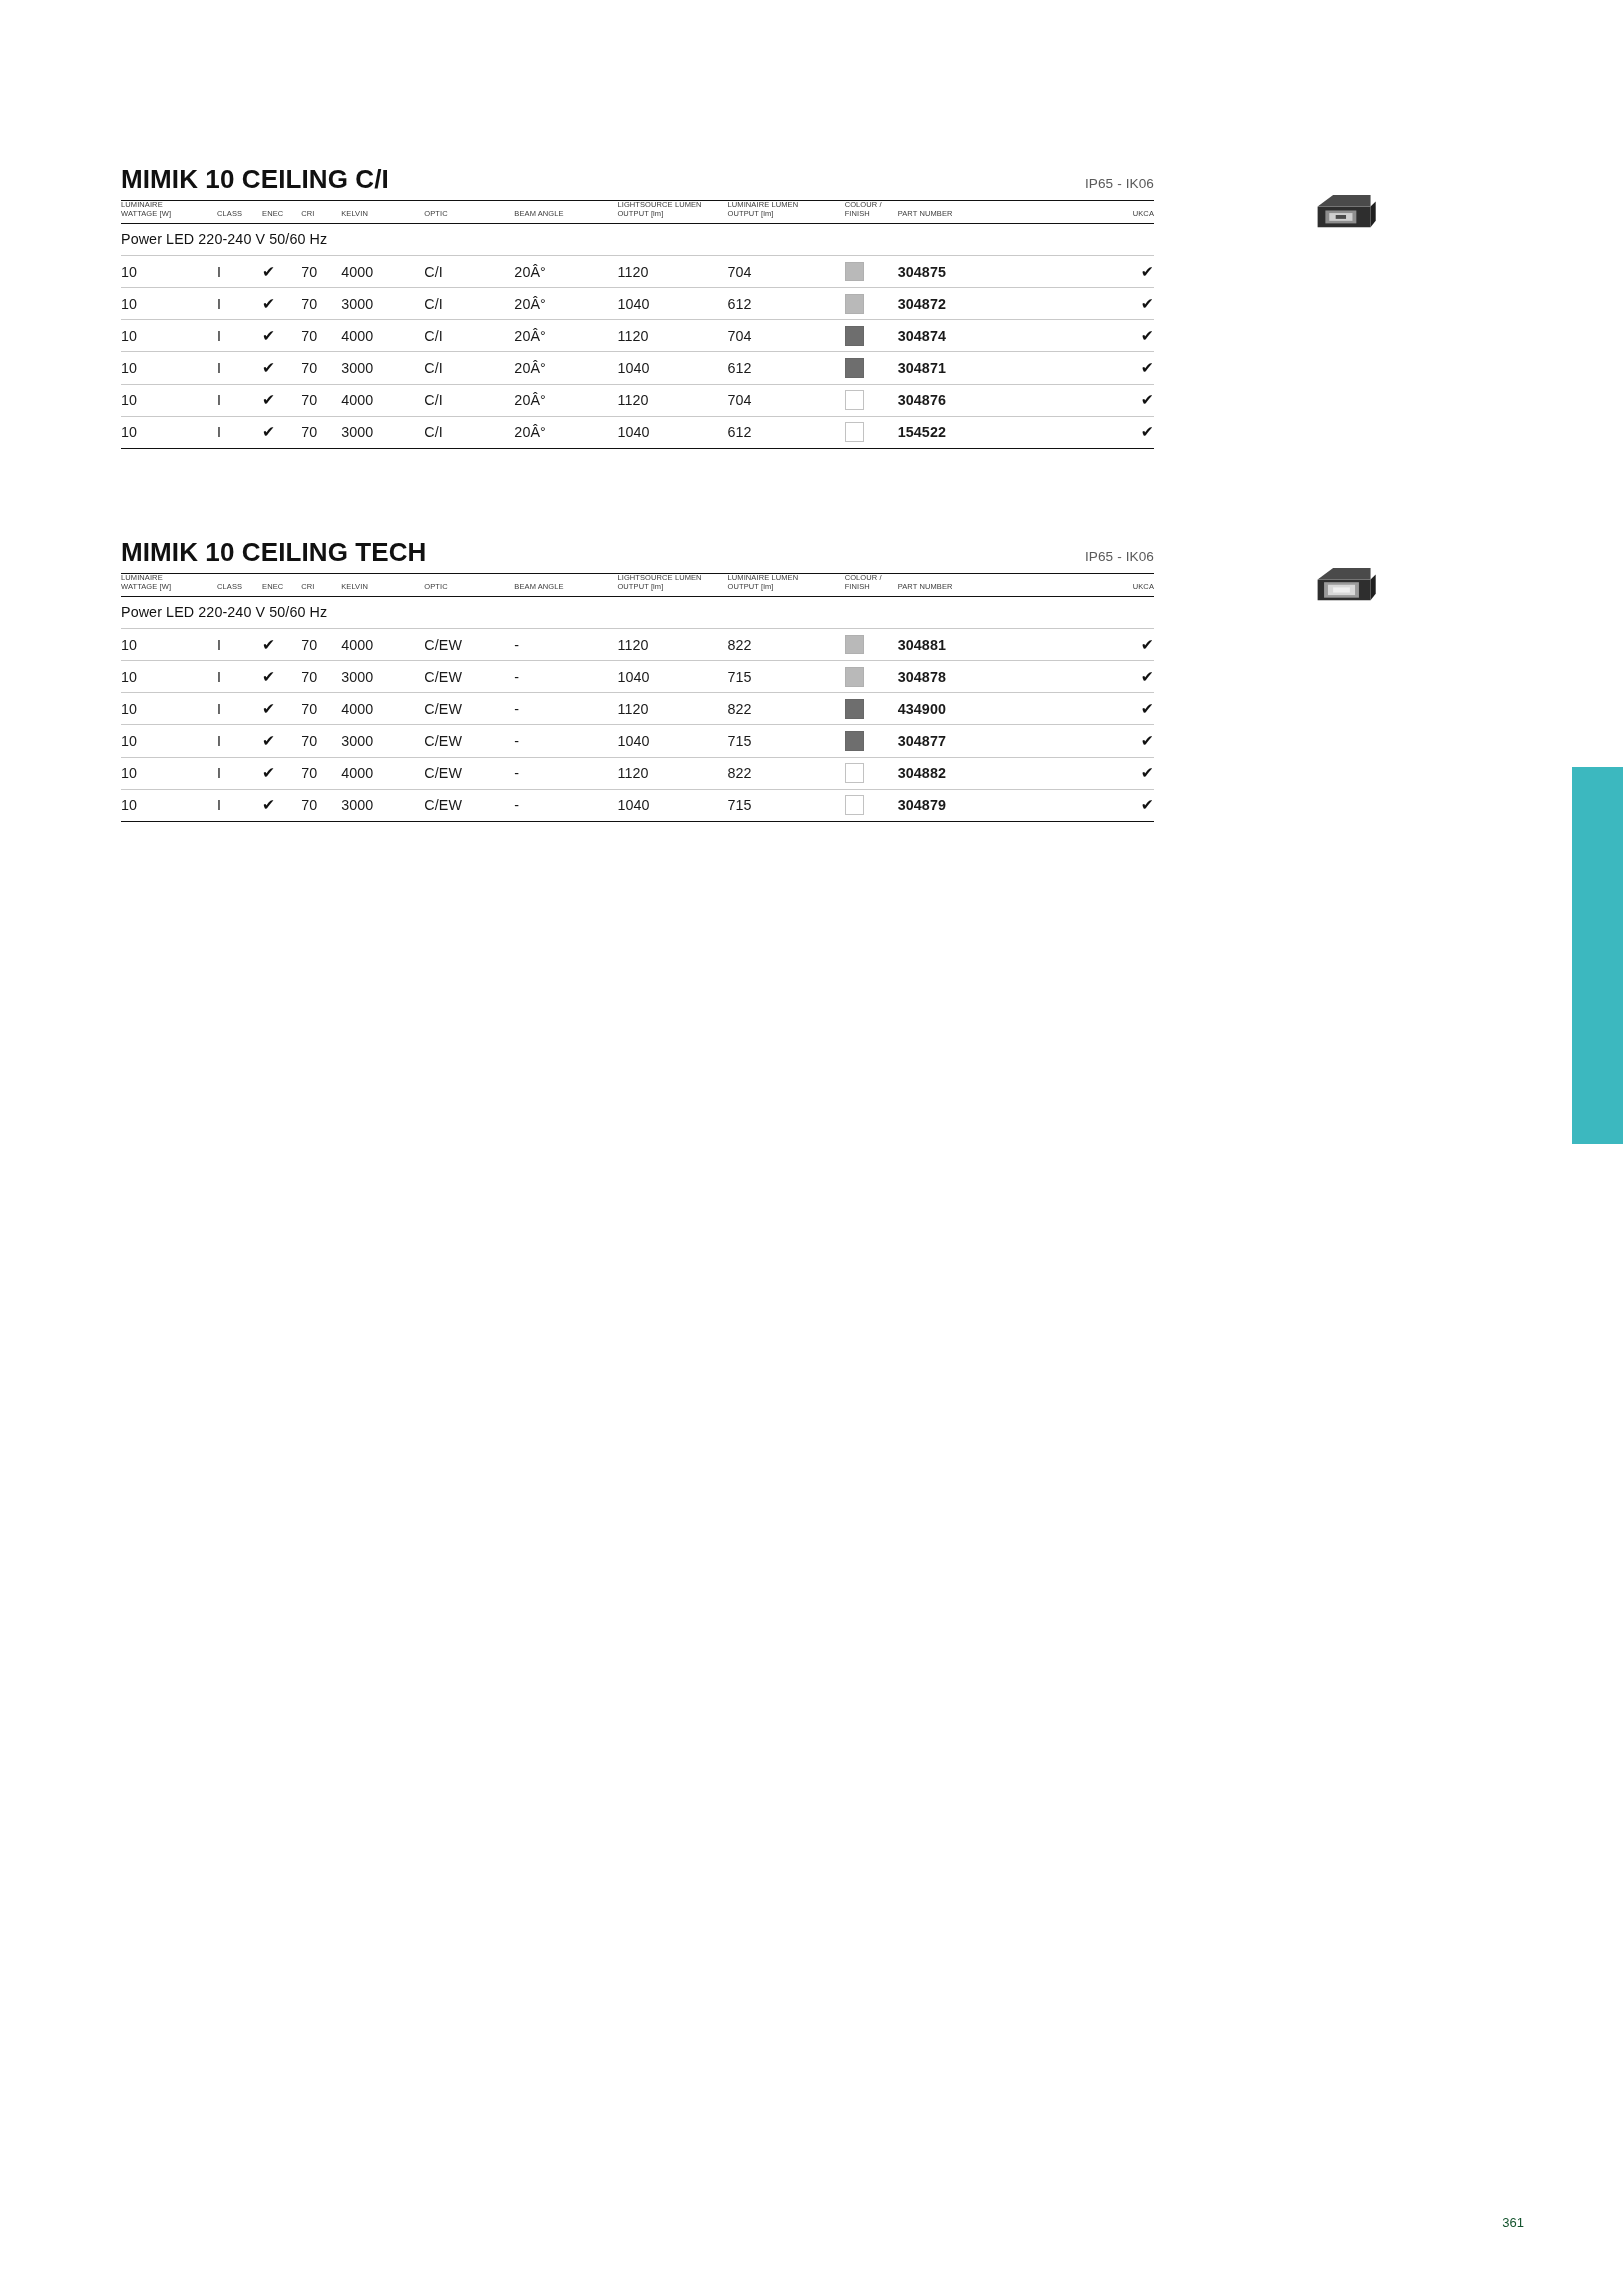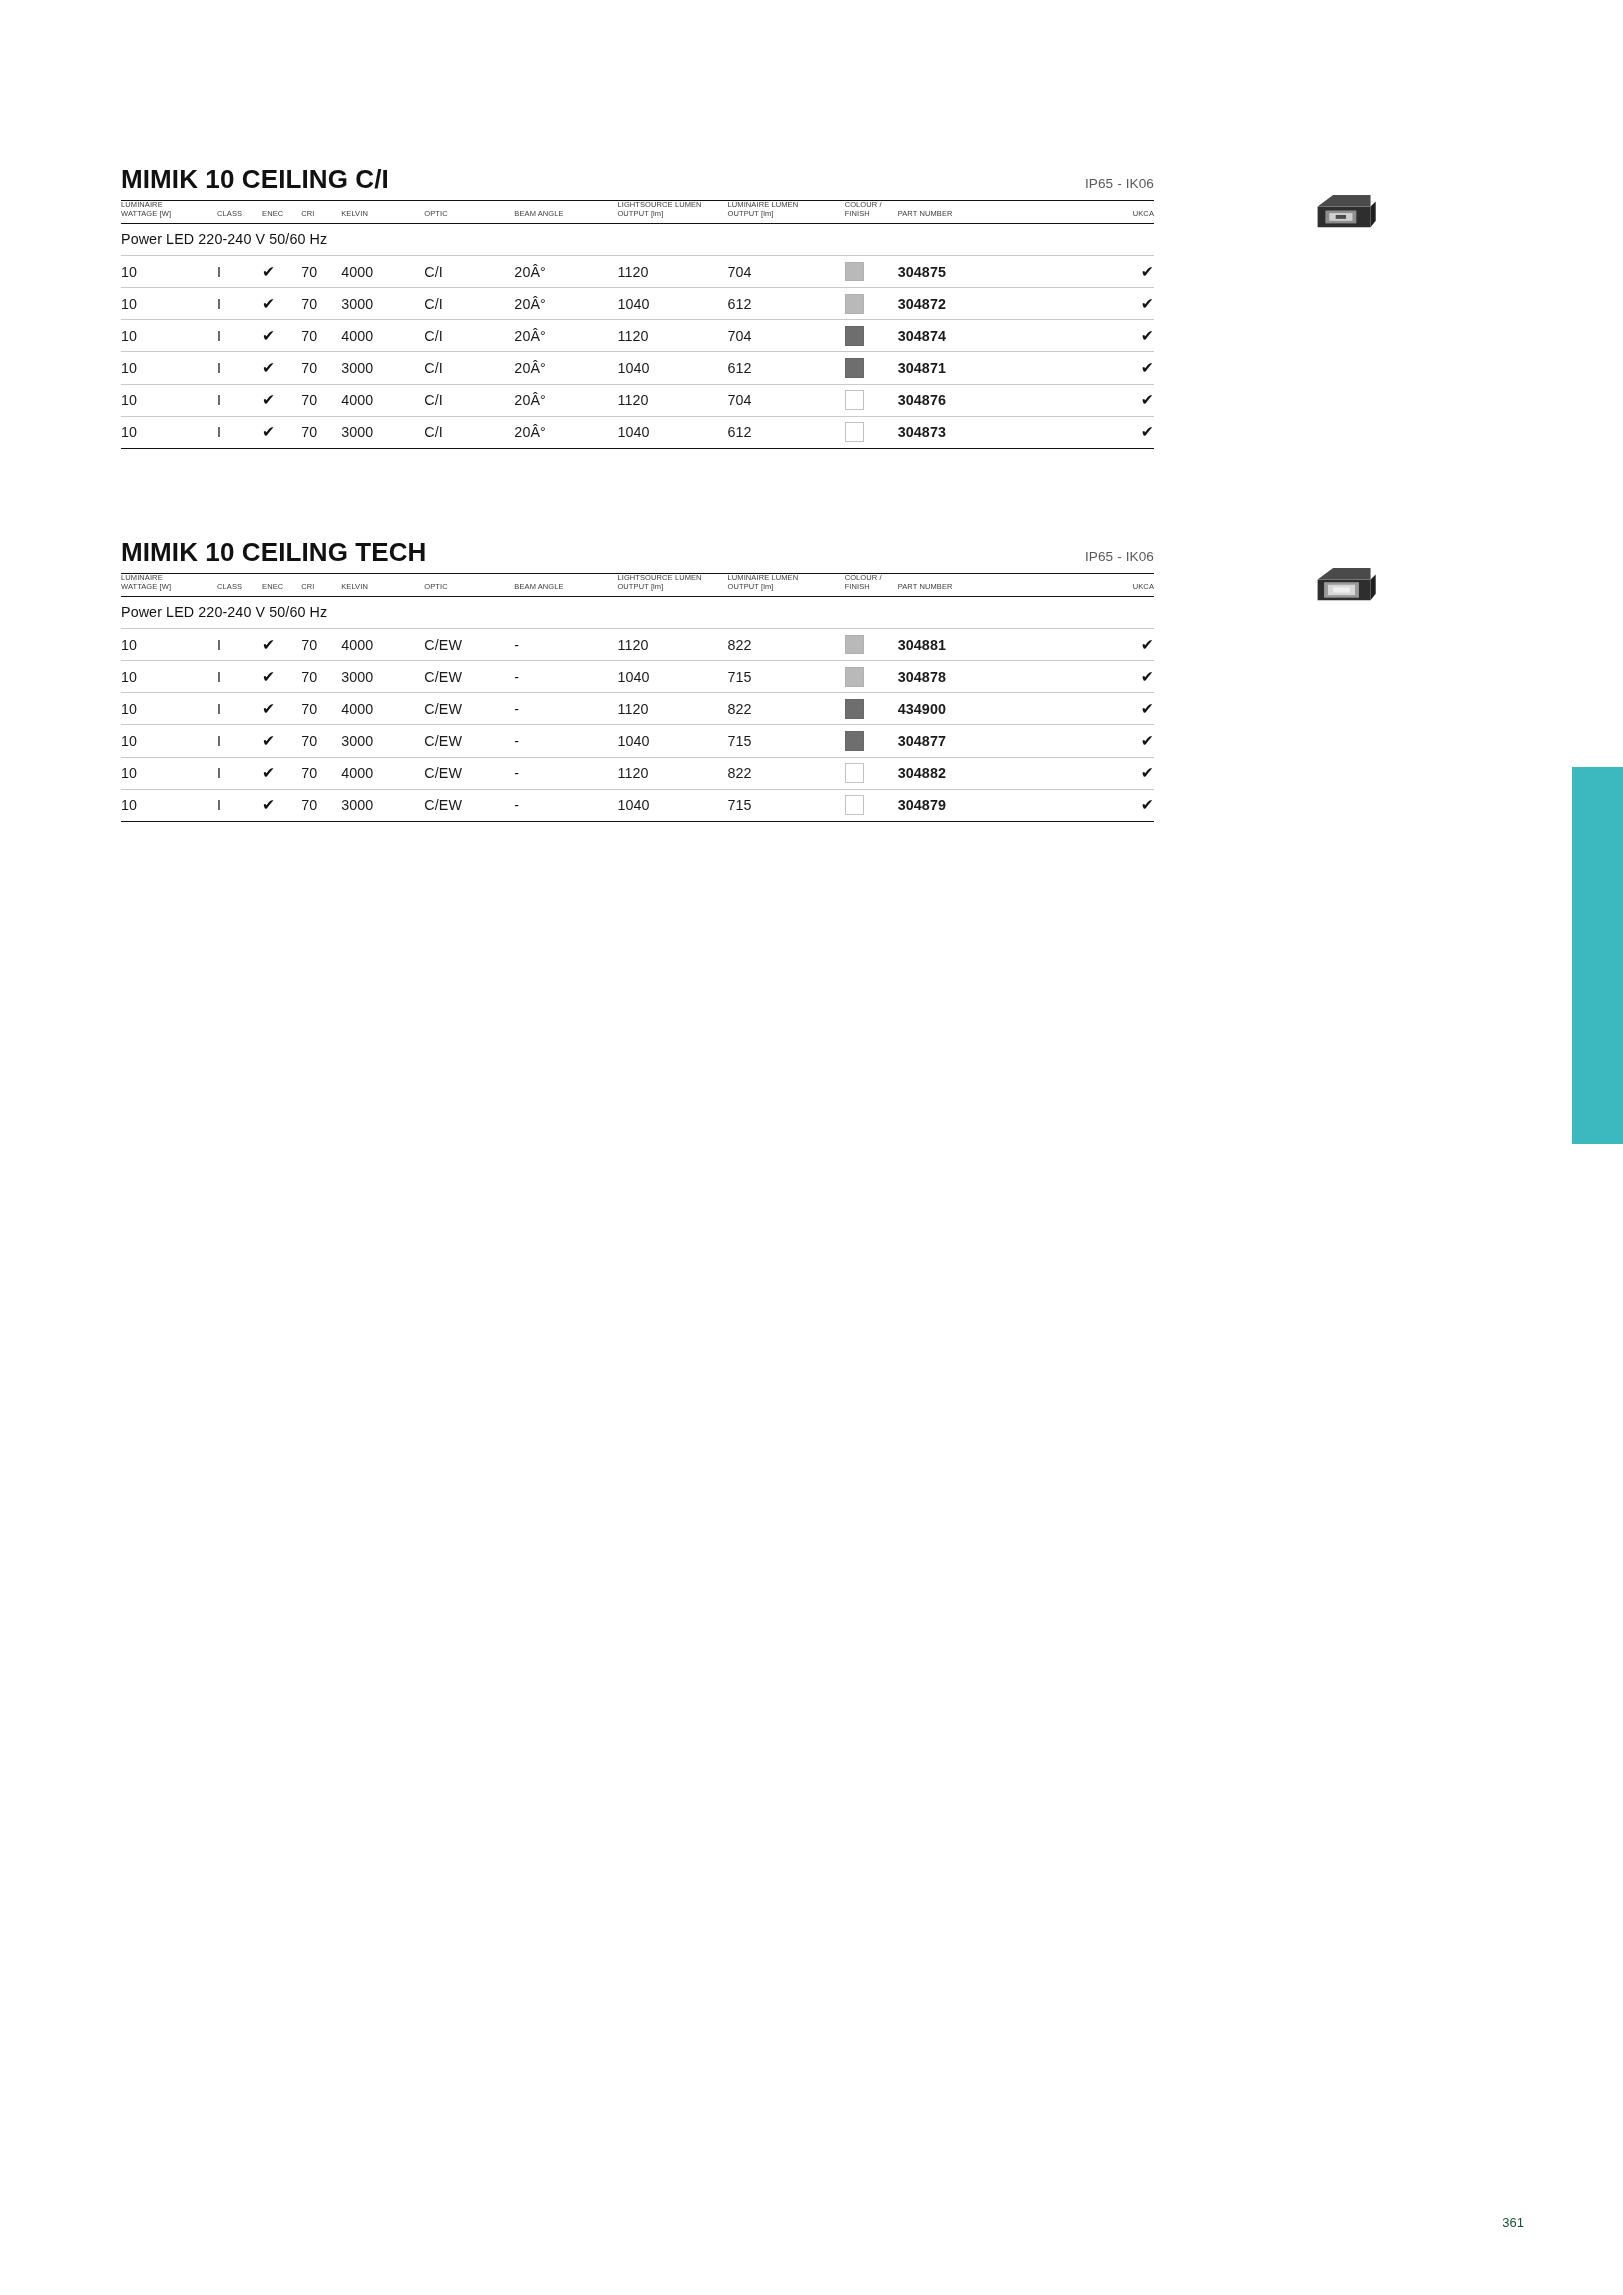--- a/index.html
+++ b/index.html
@@ -263,21 +263,21 @@
             <td>10</td>
             <td>I</td>
             <td><span class="check">✔</span></td>
             <td>70</td>
             <td>3000</td>
             <td>C/I</td>
             <td>20Â°</td>
             <td>1040</td>
             <td>612</td>
             <td><span class="swatch sw-white"></span></td>
-            <td class="partnum">304873</td>
+            <td class="partnum">154522</td>
             <td class="ukca"><span class="check">✔</span></td>
           </tr>
         </tbody>
     </table>
   </div>
 
   <div class="section section-2">
     <div class="section-header">
       <div class="section-title">MIMIK 10 CEILING TECH</div>
       <div class="section-ip">IP65 - IK06</div>

